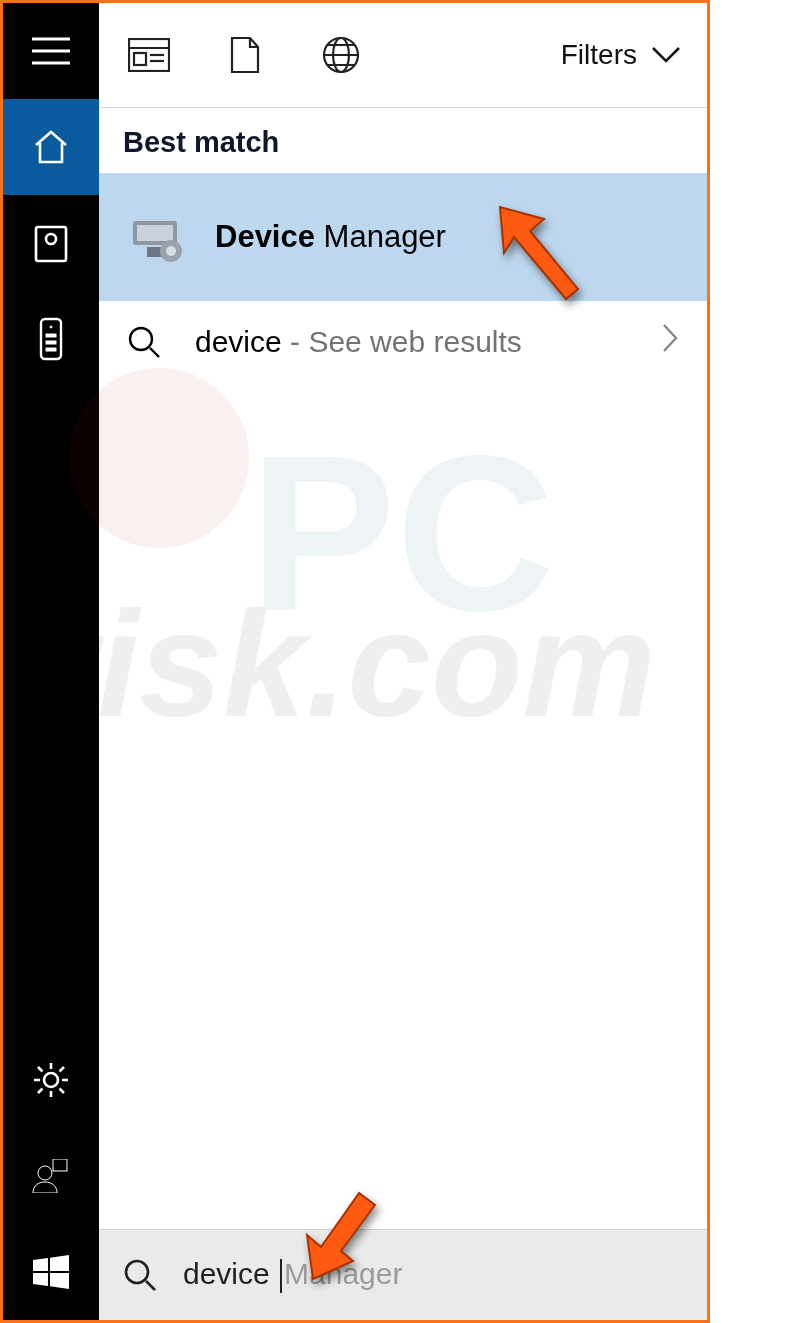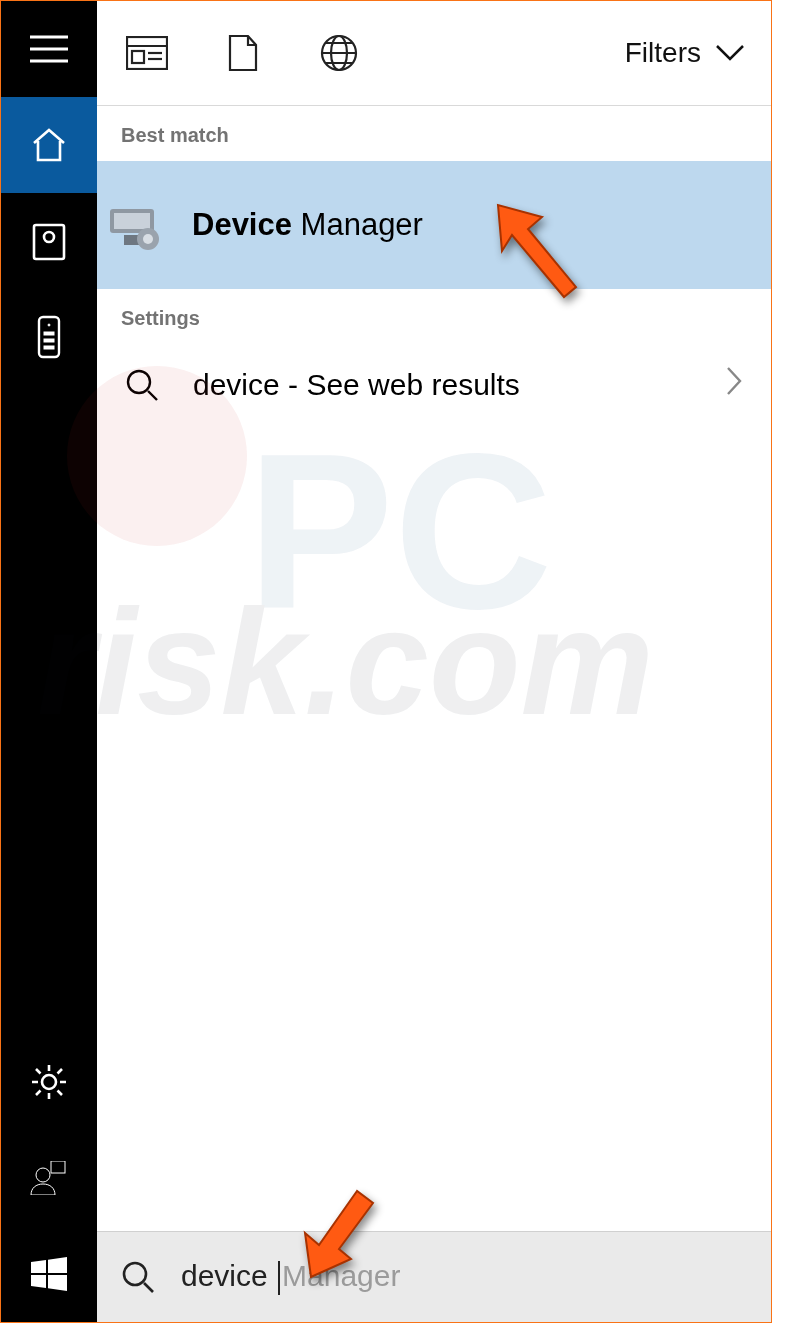--- a/index.html
+++ b/index.html
@@ -1,41 +1,41 @@
 <!DOCTYPE html>
 <html><head>
 <meta charset="utf-8">
 <style>
   html,body{margin:0;padding:0;font-family:"Segoe UI",Arial,sans-serif;background:#fff;}
-  .app{width:772px;height:1323px;position:relative;display:flex;border:1px solid #f97316;box-sizing:border-box;overflow:hidden;}
+  .app{width:710px;height:1323px;position:relative;display:flex;border:3px solid #f97316;box-sizing:border-box;overflow:hidden;}
   
   .sidebar{width:96px;background:#000;display:flex;flex-direction:column;align-items:center;color:#fff;}
   .side-top{display:flex;flex-direction:column;align-items:center;width:100%;}
   .side-btn{width:100%;height:96px;display:flex;align-items:center;justify-content:center;}
   .side-btn svg{stroke:#fff;fill:none;}
   .side-btn.active{background:#0a5a9e;}
   .side-spacer{flex:1;}
   .side-bottom{width:100%;display:flex;flex-direction:column;align-items:center;}
   .start-btn{width:100%;height:96px;display:flex;align-items:center;justify-content:center;}
   
   .main{flex:1;position:relative;display:flex;flex-direction:column;background:#fff;}
   .toolbar{height:104px;display:flex;align-items:center;border-bottom:1px solid #d9d9d9;padding:0 20px 0 20px;}
   .toolbar .scope{width:60px;height:56px;display:flex;align-items:center;justify-content:center;margin-right:36px;}
   .filters{margin-left:auto;display:flex;align-items:center;font-size:28px;color:#111;padding-right:6px;}
   .filters .chev{margin-left:14px;}
-  .section-label{font-size:20px;font-weight:600;color:#737373;padding:18px 0 14px 24px;}
-  .best-match{height:128px;background:#bdd8ee;display:flex;align-items:center;padding-left:7px;position:relative;}
+  .section-label{font-size:29px;font-weight:600;color:#0f172a;padding:18px 0 14px 24px;}
+  .best-match{height:128px;background:#bdd8ee;display:flex;align-items:center;padding-left:28px;position:relative;}
   .dm-icon{width:60px;height:60px;margin-right:28px;position:relative;}
   .dm-title{font-size:31px;color:#000;}
   .dm-title .bold{font-weight:700;}
   .dm-sub{font-size:25px;color:#6d7a85;margin-top:2px;}
   .row{display:flex;align-items:center;padding:22px 28px 22px 24px;font-size:30px;color:#000;}
   .row .ricon{width:42px;display:flex;justify-content:center;margin-right:30px;}
   .row .rtext .bold{font-weight:700;}
-  .suggest .hint{color:#000000;text-align:right;}
+  .suggest .hint{color:#737373;text-align:right;}
   .row .arrow{margin-left:auto;color:#777;}
   .content{flex:1;position:relative;}
   
   .wm{position:absolute;left:0;right:0;top:300px;pointer-events:none;opacity:.07;text-align:center;}
   .wm .circle{position:absolute;left:-30px;top:-40px;width:180px;height:180px;border-radius:50%;background:#c32020;}
   .wm .tx1{position:absolute;left:150px;top:0;font-size:220px;font-weight:800;color:#0b4a7a;}
   .wm .tx2{position:absolute;left:-60px;top:170px;font-size:150px;font-weight:800;color:#0f172a;font-style:italic;}
   
   .searchbar{height:90px;background:#eaeaea;border-top:1px solid #d0d0d0;display:flex;align-items:center;padding:0 24px;position:relative;}
   .searchbar svg{stroke:#222;}
@@ -155,21 +155,20 @@
             <circle cx="44" cy="44" r="5" fill="#d8dee4"></circle>
           </svg>
         </div>
         <div>
           <div class="dm-title">
             <span class="bold">Device</span><span> Manager</span>
           </div>
         </div>
       </div>
 
-      <div class="section-label">Settings</div>
 
 
 
       <div class="row suggest">
         <div class="ricon">
           <svg width="34" height="34" viewBox="0 0 34 34" stroke="#000" fill="none" stroke-width="2.4">
               <circle cx="14" cy="14" r="11"></circle>
               <line x1="23" y1="23" x2="32" y2="32"></line>
             </svg>
         </div>

